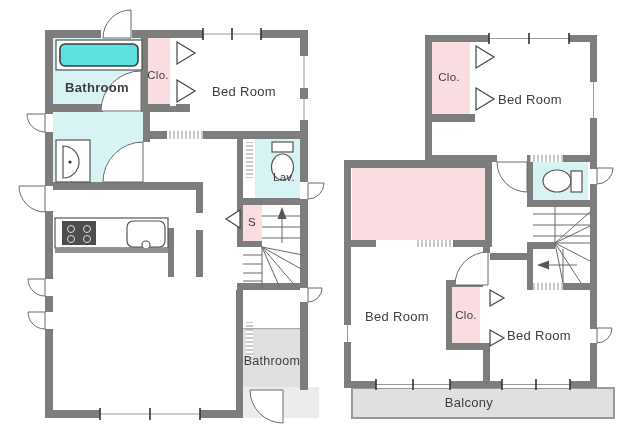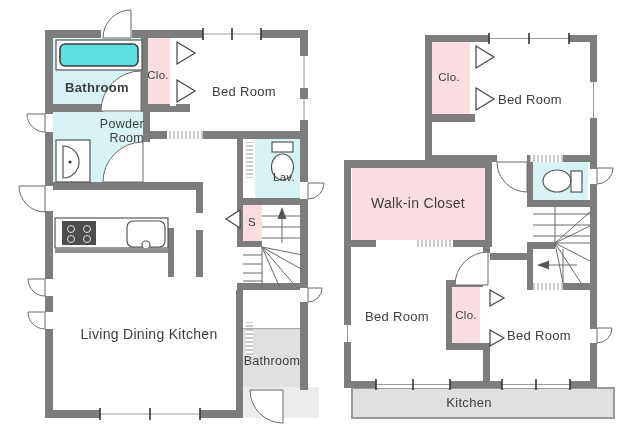--- a/index.html
+++ b/index.html
@@ -266,26 +266,23 @@
       <path class="ln" d="M563,249 V283"></path>
       <line class="ln" x1="577" y1="265" x2="543" y2="265"></line>
       <polygon class="arrowhead" points="537,265 549,260.5 549,269.5"></polygon>
     </g>
   </g>
 </svg>
 
   <div class="lbl" style="left:97px;top:88px;font-weight:bold;">Bathroom</div>
   <div class="lbl small" style="left:158px;top:76px;">Clo.</div>
   <div class="lbl" style="left:244px;top:92px;">Bed Room</div>
-  <div class="lbl wrap" style="left:110px;top:131px;font-size:12.5px;">Powder Room</div>
   <div class="lbl small" style="left:284px;top:178px;">Lav.</div>
   <div class="lbl small" style="left:252px;top:223px;">S</div>
-  <div class="lbl big" style="left:149px;top:334px;">Living Dining Kitchen</div>
   <div class="lbl" style="left:272px;top:361px;font-size:12.5px;">Bathroom</div>
 
   <div class="lbl small" style="left:449px;top:78px;">Clo.</div>
   <div class="lbl" style="left:530px;top:100px;">Bed Room</div>
-  <div class="lbl big" style="left:418px;top:203px;">Walk-in Closet</div>
   <div class="lbl" style="left:397px;top:317px;">Bed Room</div>
   <div class="lbl small" style="left:466px;top:316px;">Clo.</div>
   <div class="lbl" style="left:539px;top:336px;">Bed Room</div>
-  <div class="lbl" style="left:469px;top:403px;">Kitchen</div>
+  <div class="lbl" style="left:469px;top:403px;">Balcony</div>
 </div>
 
 </body></html>

